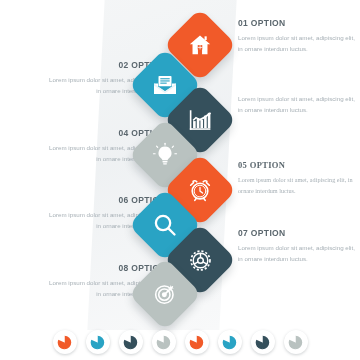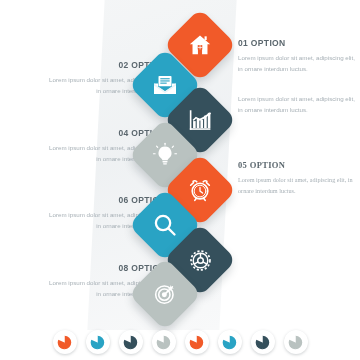--- a/index.html
+++ b/index.html
@@ -111,21 +111,21 @@
   .pie-wrap svg { display: block; }
 </style>
 </head>
 <body>
 
 <div id="infographic">
 
   <div class="backdrop"></div>
   <div class="backdrop-fade"></div>
 
-  <div class="block right" style="left:238px; top:18px;margin-top:20px;">
+  <div class="block right" style="left:238px; top:18px;">
     <h3>01 OPTION</h3>
     <p>Lorem ipsum dolor sit amet, adipiscing elit, in ornare interdum luctus.</p>
   </div>
 
   <div class="block left" style="left:48px; top:60px;">
     <h3>02 OPTION</h3>
     <p>Lorem ipsum dolor sit amet, adipiscing elit, in ornare interdum luctus.</p>
   </div>
 
   <div class="block right" style="left:238px; top:93px;">
@@ -140,20 +140,24 @@
   <div class="block right" style="left:238px; top:160px;font-family:Liberation Serif, serif;">
     <h3>05 OPTION</h3>
     <p>Lorem ipsum dolor sit amet, adipiscing elit, in ornare interdum luctus.</p>
   </div>
 
   <div class="block left" style="left:48px; top:195px;">
     <h3>06 OPTION</h3>
     <p>Lorem ipsum dolor sit amet, adipiscing elit, in ornare interdum luctus.</p>
   </div>
 
+  <div class="block right" style="left:238px; top:228px;">
+    <h3>07 OPTION</h3>
+    <p>Lorem ipsum dolor sit amet, adipiscing elit, in ornare interdum luctus.</p>
+  </div>
 
   <div class="block left" style="left:48px; top:263px;">
     <h3>08 OPTION</h3>
     <p>Lorem ipsum dolor sit amet, adipiscing elit, in ornare interdum luctus.</p>
   </div>
 
   <div class="node" style="left:174px; top:19px; background:#f15a29;">
     <span class="glyph">
       <svg viewBox="0 0 24 24" width="26" height="26" fill="#ffffff">
         <path d="M12 3.2 2.6 11.2h2.5v9.4h5.0v-5.6h3.8v5.6h5.0v-9.4h2.5z"></path>

